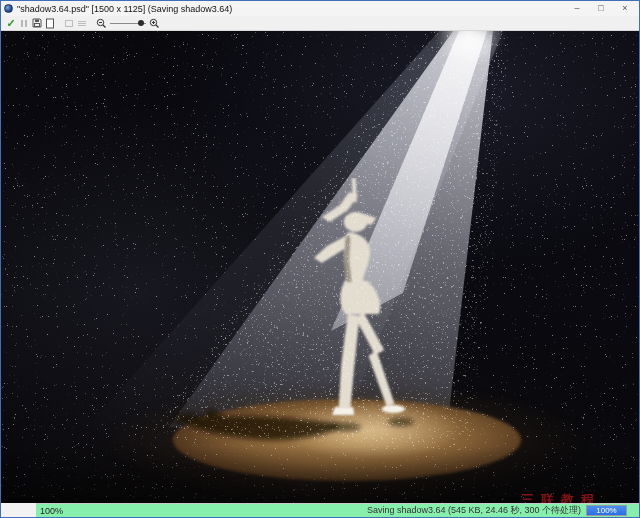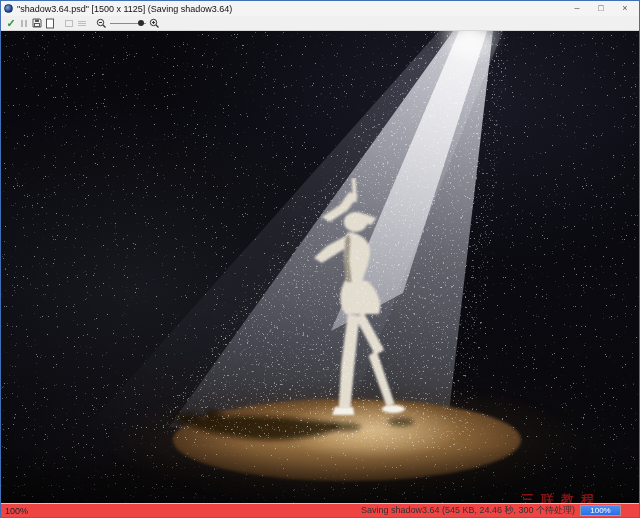--- a/index.html
+++ b/index.html
@@ -97,22 +97,22 @@
     background:
       radial-gradient(ellipse 150% 120% at 50% 40%, rgba(0,0,0,0) 55%, rgba(0,0,0,.55) 100%),
       linear-gradient(0deg, rgba(0,0,0,.5) 0%, rgba(0,0,0,0) 12%);
   }
   .watermark {
     position:absolute; right:38px; bottom:-6px; color:rgba(155,22,22,.85);
     font-size:13px; font-weight:bold; letter-spacing:7px; white-space:nowrap;text-align:center;
   }
   
   .statusbar {
-    height:14px; flex:0 0 14px; background:#ef4444; border-top:1px solid #c9c9c9;
-    display:flex; align-items:center; font-size:9px; color:#222; padding:0 18px 0 4px;
+    height:14px; flex:0 0 14px; background:#86efac; border-top:1px solid #c9c9c9;
+    display:flex; align-items:center; font-size:9px; color:#222; padding:0 12px 0 4px;margin-left:35px;
   }
   .zoom-level { margin-right:auto; }
   .saving-text { color:#333; margin-right:5px; white-space:nowrap; }
   .progressbar {
     width:41px; height:11px; border:1px solid #9a9a9a; background:#fff; position:relative; flex:0 0 auto;
   }
   .progressbar .fill {
     position:absolute; inset:0; background:linear-gradient(180deg,#4e8cf0,#2a6fe8);
     display:flex; align-items:center; justify-content:center;
   }

